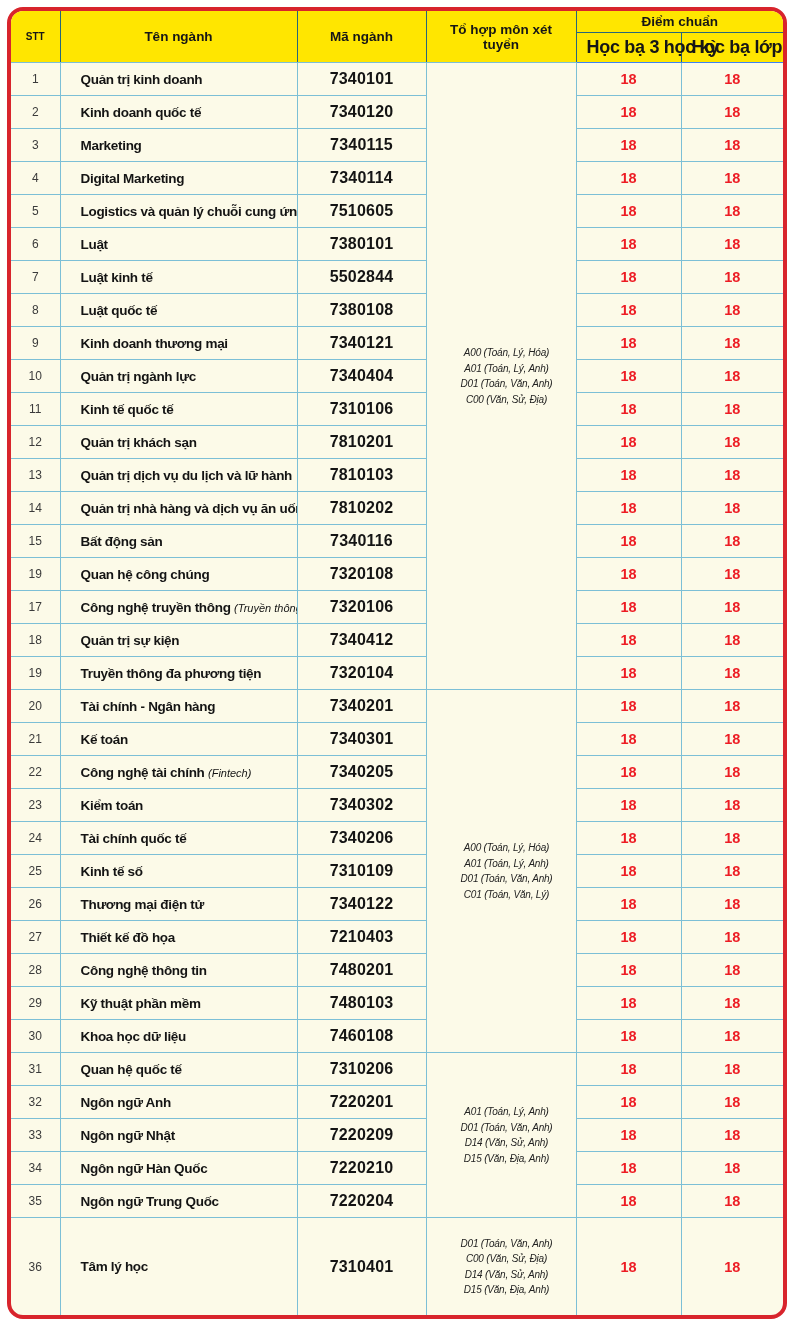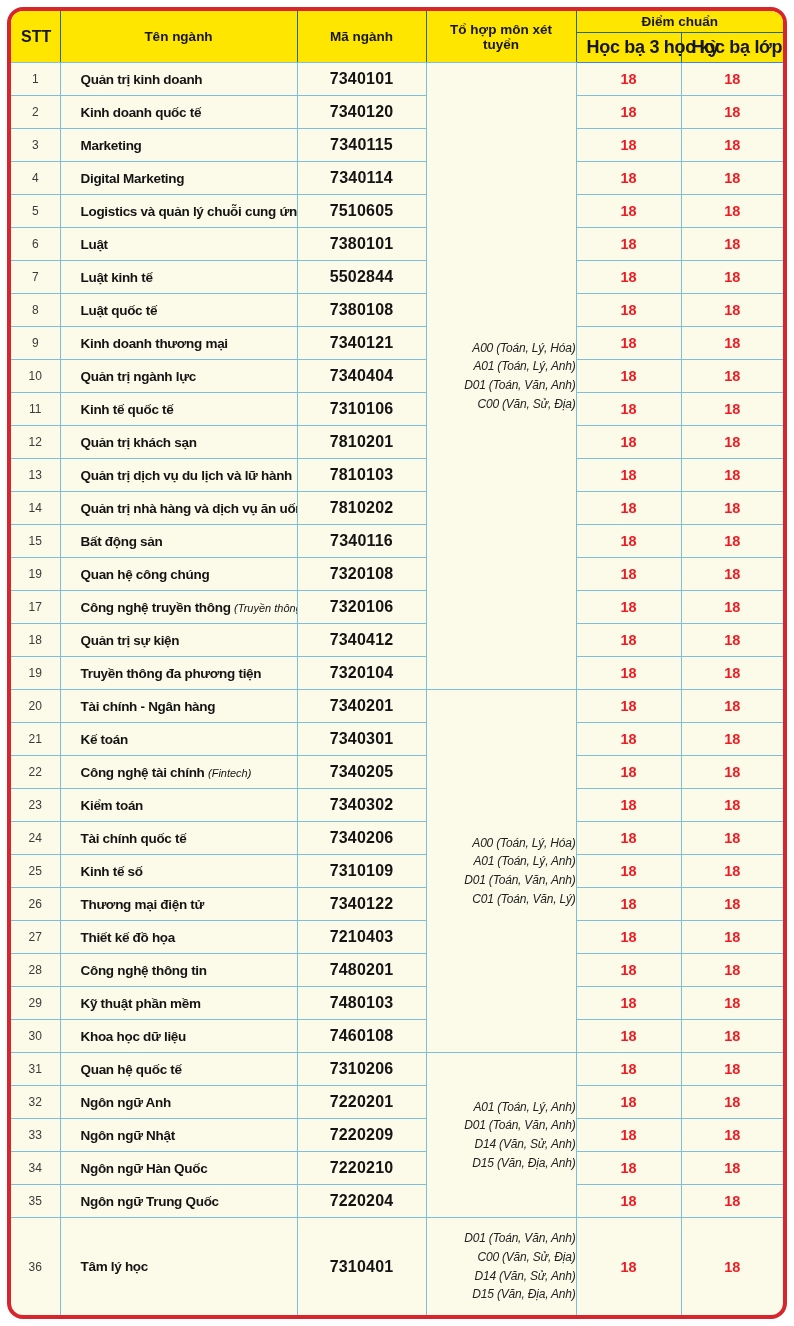--- a/index.html
+++ b/index.html
@@ -28,21 +28,21 @@
     color: #161616;
     font-weight: bold;
     font-size: 13.5px;
     padding: 0 10px;
     border-right: 1px solid #26677B;
     border-bottom: 1px solid #26677B;
     text-align: center;
     vertical-align: middle;
   }
   thead th:last-child, thead th.h-last { border-right: none; }
-  thead th.h-stt { font-size: 16px; }
+  thead th.h-stt { font-size: 10px; }
   thead th.h-span { border-bottom: 1px solid #7CBFD6; }
   thead th.h-group { height: 21px; }
   thead th.h-sub { height: 29px; font-size: 18px; white-space: nowrap; letter-spacing: -0.3px; border-bottom: 1px solid #3b82f6; }
   
   tbody tr { height: 33px; }
   tbody tr:last-child { height: auto; }
   tbody td {
     border-right: 1px solid #7CBFD6;
     border-bottom: 1px solid #7CBFD6;
     vertical-align: middle;
@@ -53,22 +53,22 @@
   tbody tr:last-child td { border-bottom: none; }
   td.c-stt { text-align: center; font-size: 12px; color: #3b3b3b; }
   td.c-name {
     text-align: left; padding-left: 20px;
     font-weight: bold; font-size: 13.5px; letter-spacing: -0.3px;
     white-space: nowrap; overflow: hidden;
   }
   td.c-name .note { font-weight: normal; font-style: italic; font-size: 11px; letter-spacing: 0; }
   td.c-code { text-align: center; font-weight: bold; font-size: 16px; letter-spacing: 0.2px; }
   td.c-combo {
-    font-style: italic; font-size: 12px; line-height: 1.55;
-    padding-left: 11px; text-align: right; color: #222222;
+    font-style: italic; font-size: 10px; line-height: 1.55;
+    padding-left: 11px; text-align: center; color: #222222;
     letter-spacing: -0.2px;
   }
   td.c-score { text-align: center; color: #ED1C24; font-weight: bold; font-size: 14.5px; }
 </style>
 </head>
 <body>
 
 <div class="card">
   <table class="score-table">
     <colgroup>

